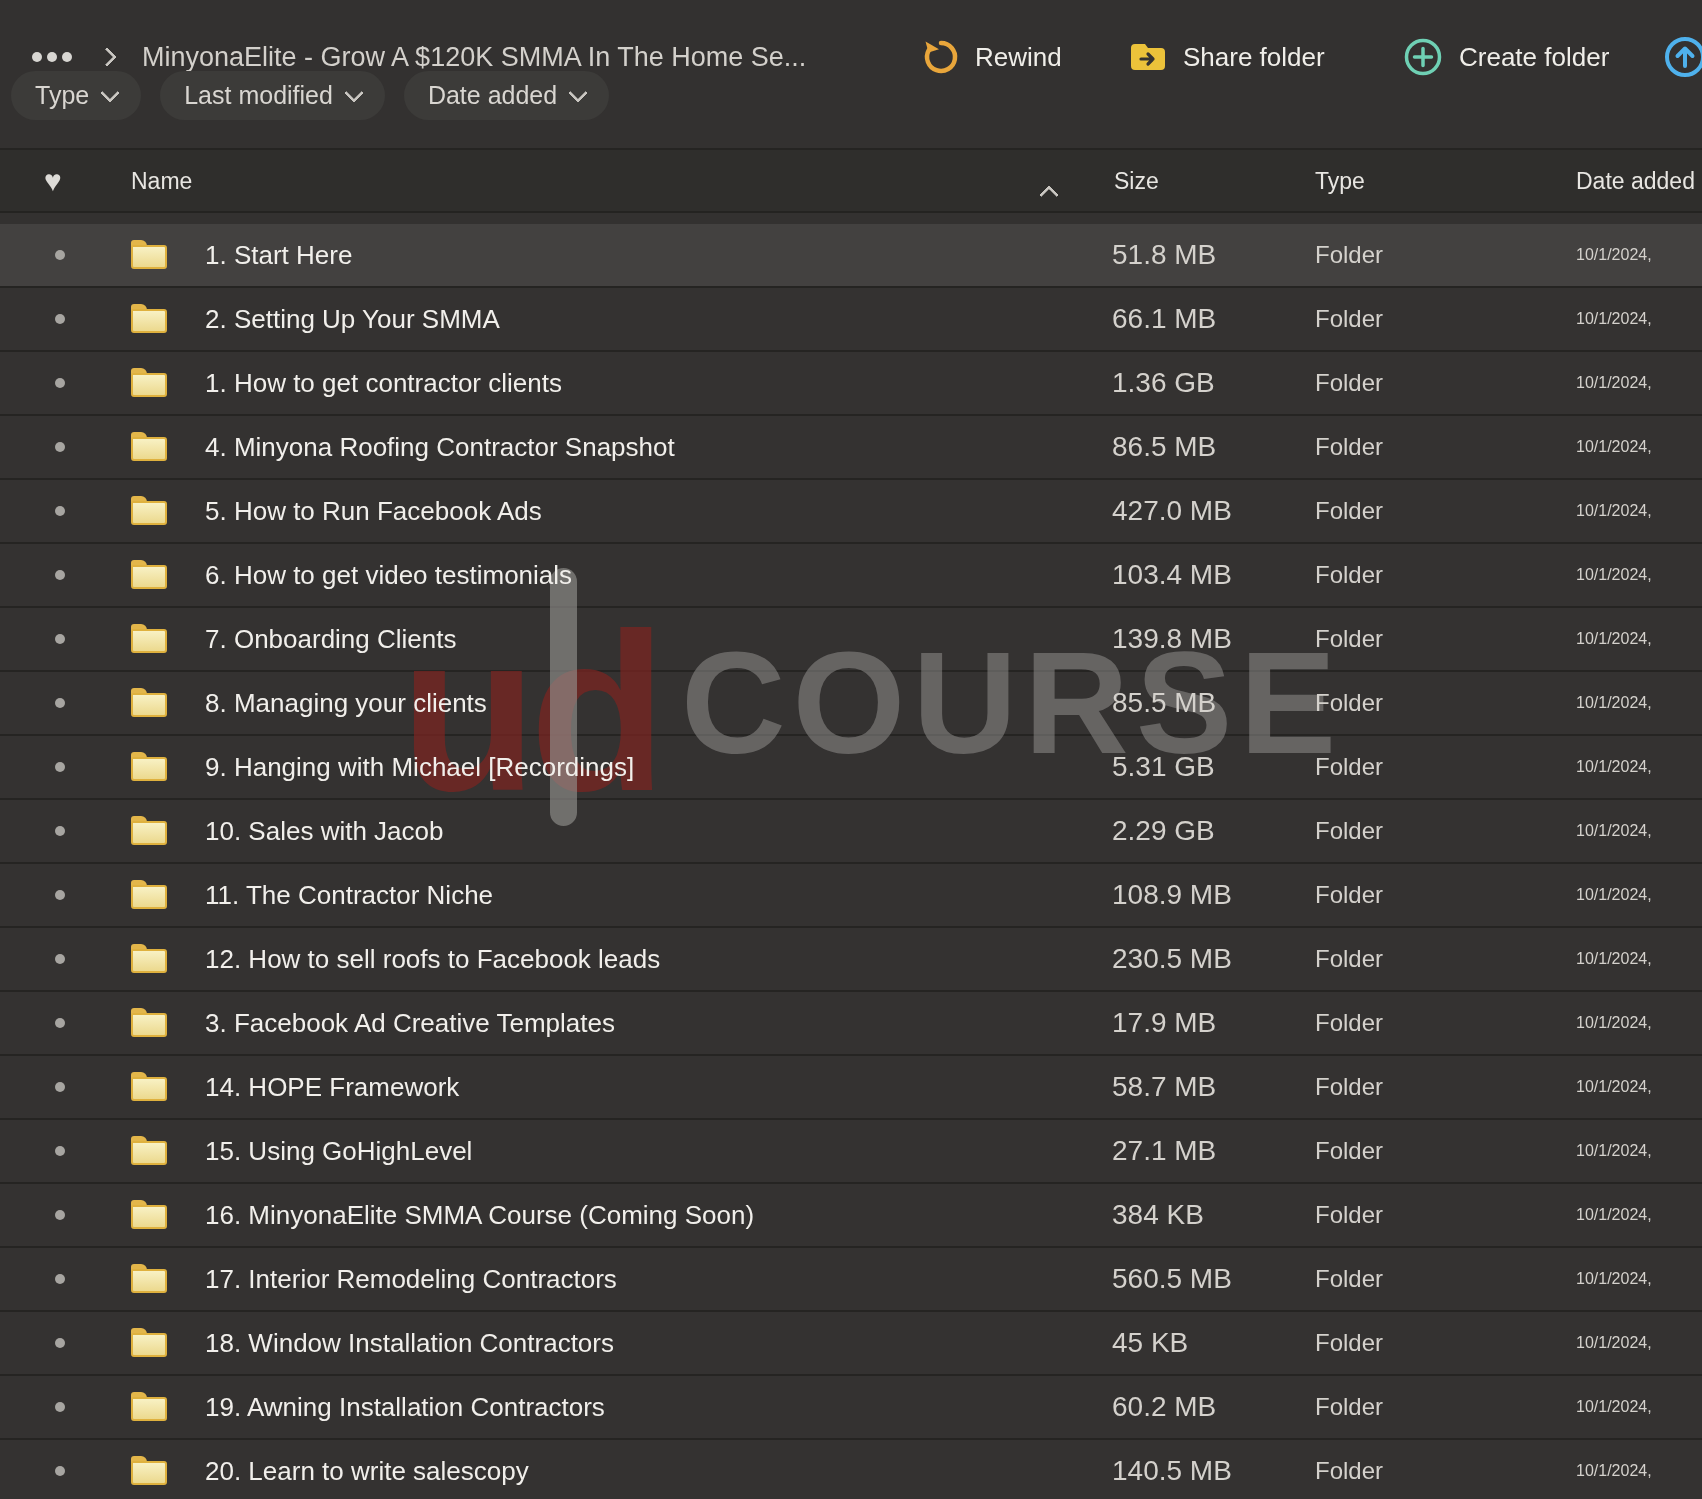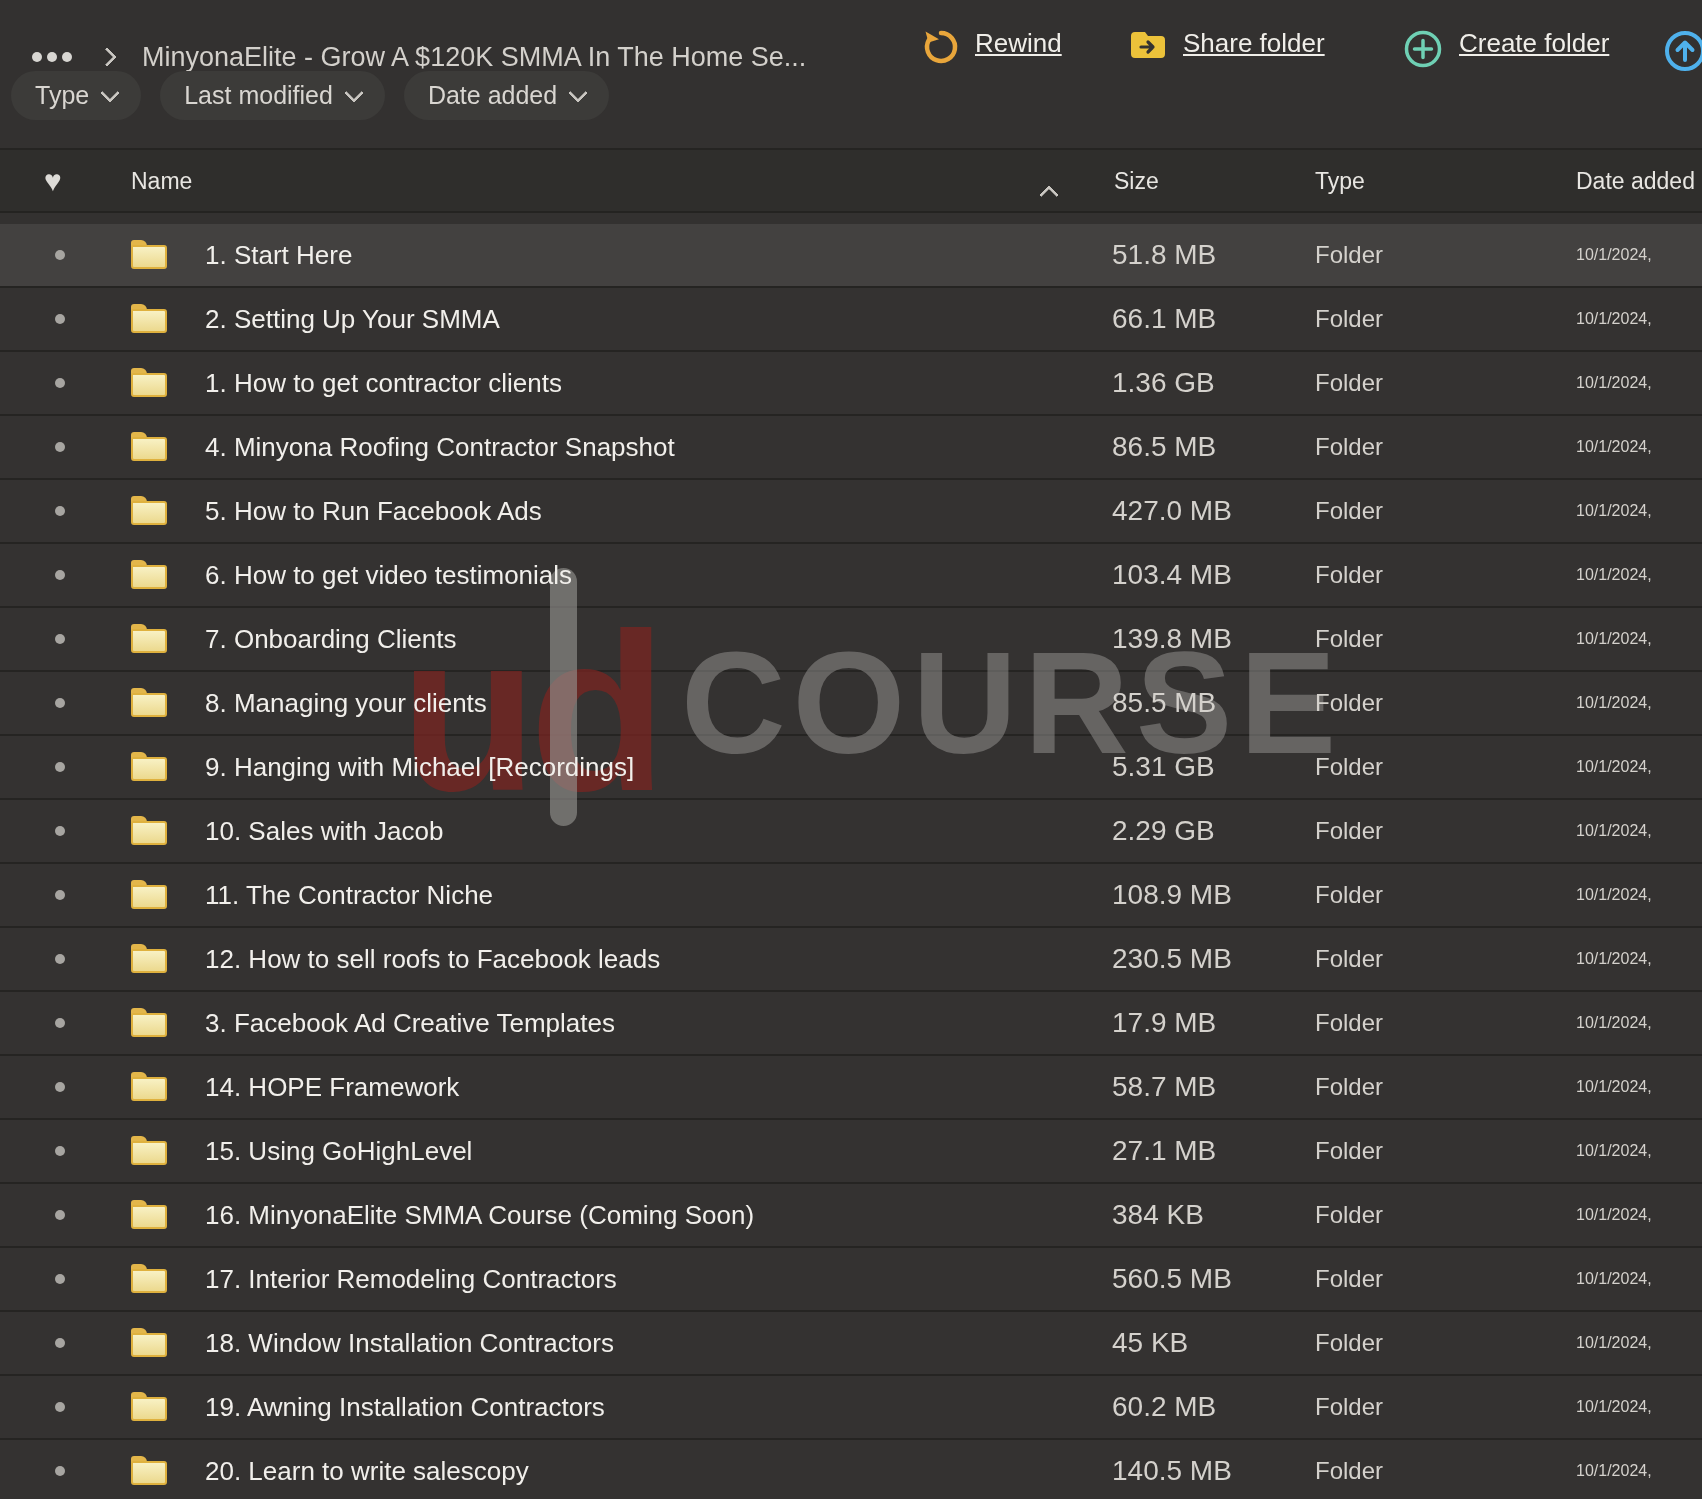--- a/index.html
+++ b/index.html
@@ -12,23 +12,23 @@
   .topbar{position:absolute;left:0;top:12px;width:1702px;height:58px;margin-top:16px;}
   .crumbs{position:absolute;left:32px;top:0;height:58px;display:flex;align-items:center;gap:28px;}
   .icon-btn{background:none;border:none;padding:0;cursor:pointer;display:flex;align-items:center;}
   .dots{display:flex;gap:5px;}
   .dots i{width:10px;height:10px;border-radius:50%;background:#d8d6d2;display:block;}
   .chev{display:inline-block;width:11px;height:11px;border-right:3px solid #c9c6c1;border-bottom:3px solid #c9c6c1;border-radius:1px;}
   .chev.right{transform:rotate(-45deg);}
   .chev.down{transform:rotate(45deg);margin-top:-5px;}
   .chev.up{transform:rotate(-135deg);margin-top:7px;}
   .title{font-size:27px;font-weight:400;color:#d3d0cb;margin:0;white-space:nowrap;}
-  .action{position:absolute;top:0;height:58px;display:flex;align-items:flex-start;gap:15px;
+  .action{position:absolute;top:0;height:58px;display:flex;align-items:center;gap:15px;
     background:none;border:none;padding:0;cursor:pointer;
-    color:#f0eee9;font-size:26px;font-family:inherit;white-space:nowrap;text-decoration:underline;}
+    color:#f0eee9;font-size:26px;font-family:inherit;white-space:nowrap;}
   
   .chips{position:absolute;left:11px;top:71px;display:flex;gap:19px;}
   .chip{display:flex;align-items:center;gap:14px;height:49px;padding:0 24px;border-radius:25px;
     background:#3c3b39;border:none;cursor:pointer;color:#d9d6d1;font-size:25px;font-family:inherit;}
   
   .thead{position:absolute;left:0;top:148px;width:1702px;height:65px;background:#2f2e2c;
     border-top:2px solid #252422;border-bottom:2px solid #242321;box-sizing:border-box;}
   .thead .heart{position:absolute;left:44px;top:50%;transform:translateY(-50%);font-size:30px;color:#dddbd7;line-height:1;}
   .hcol{position:absolute;top:50%;transform:translateY(-50%);font-size:23px;color:#e8e6e2;white-space:nowrap;}
   .hcol.name{left:131px;}

